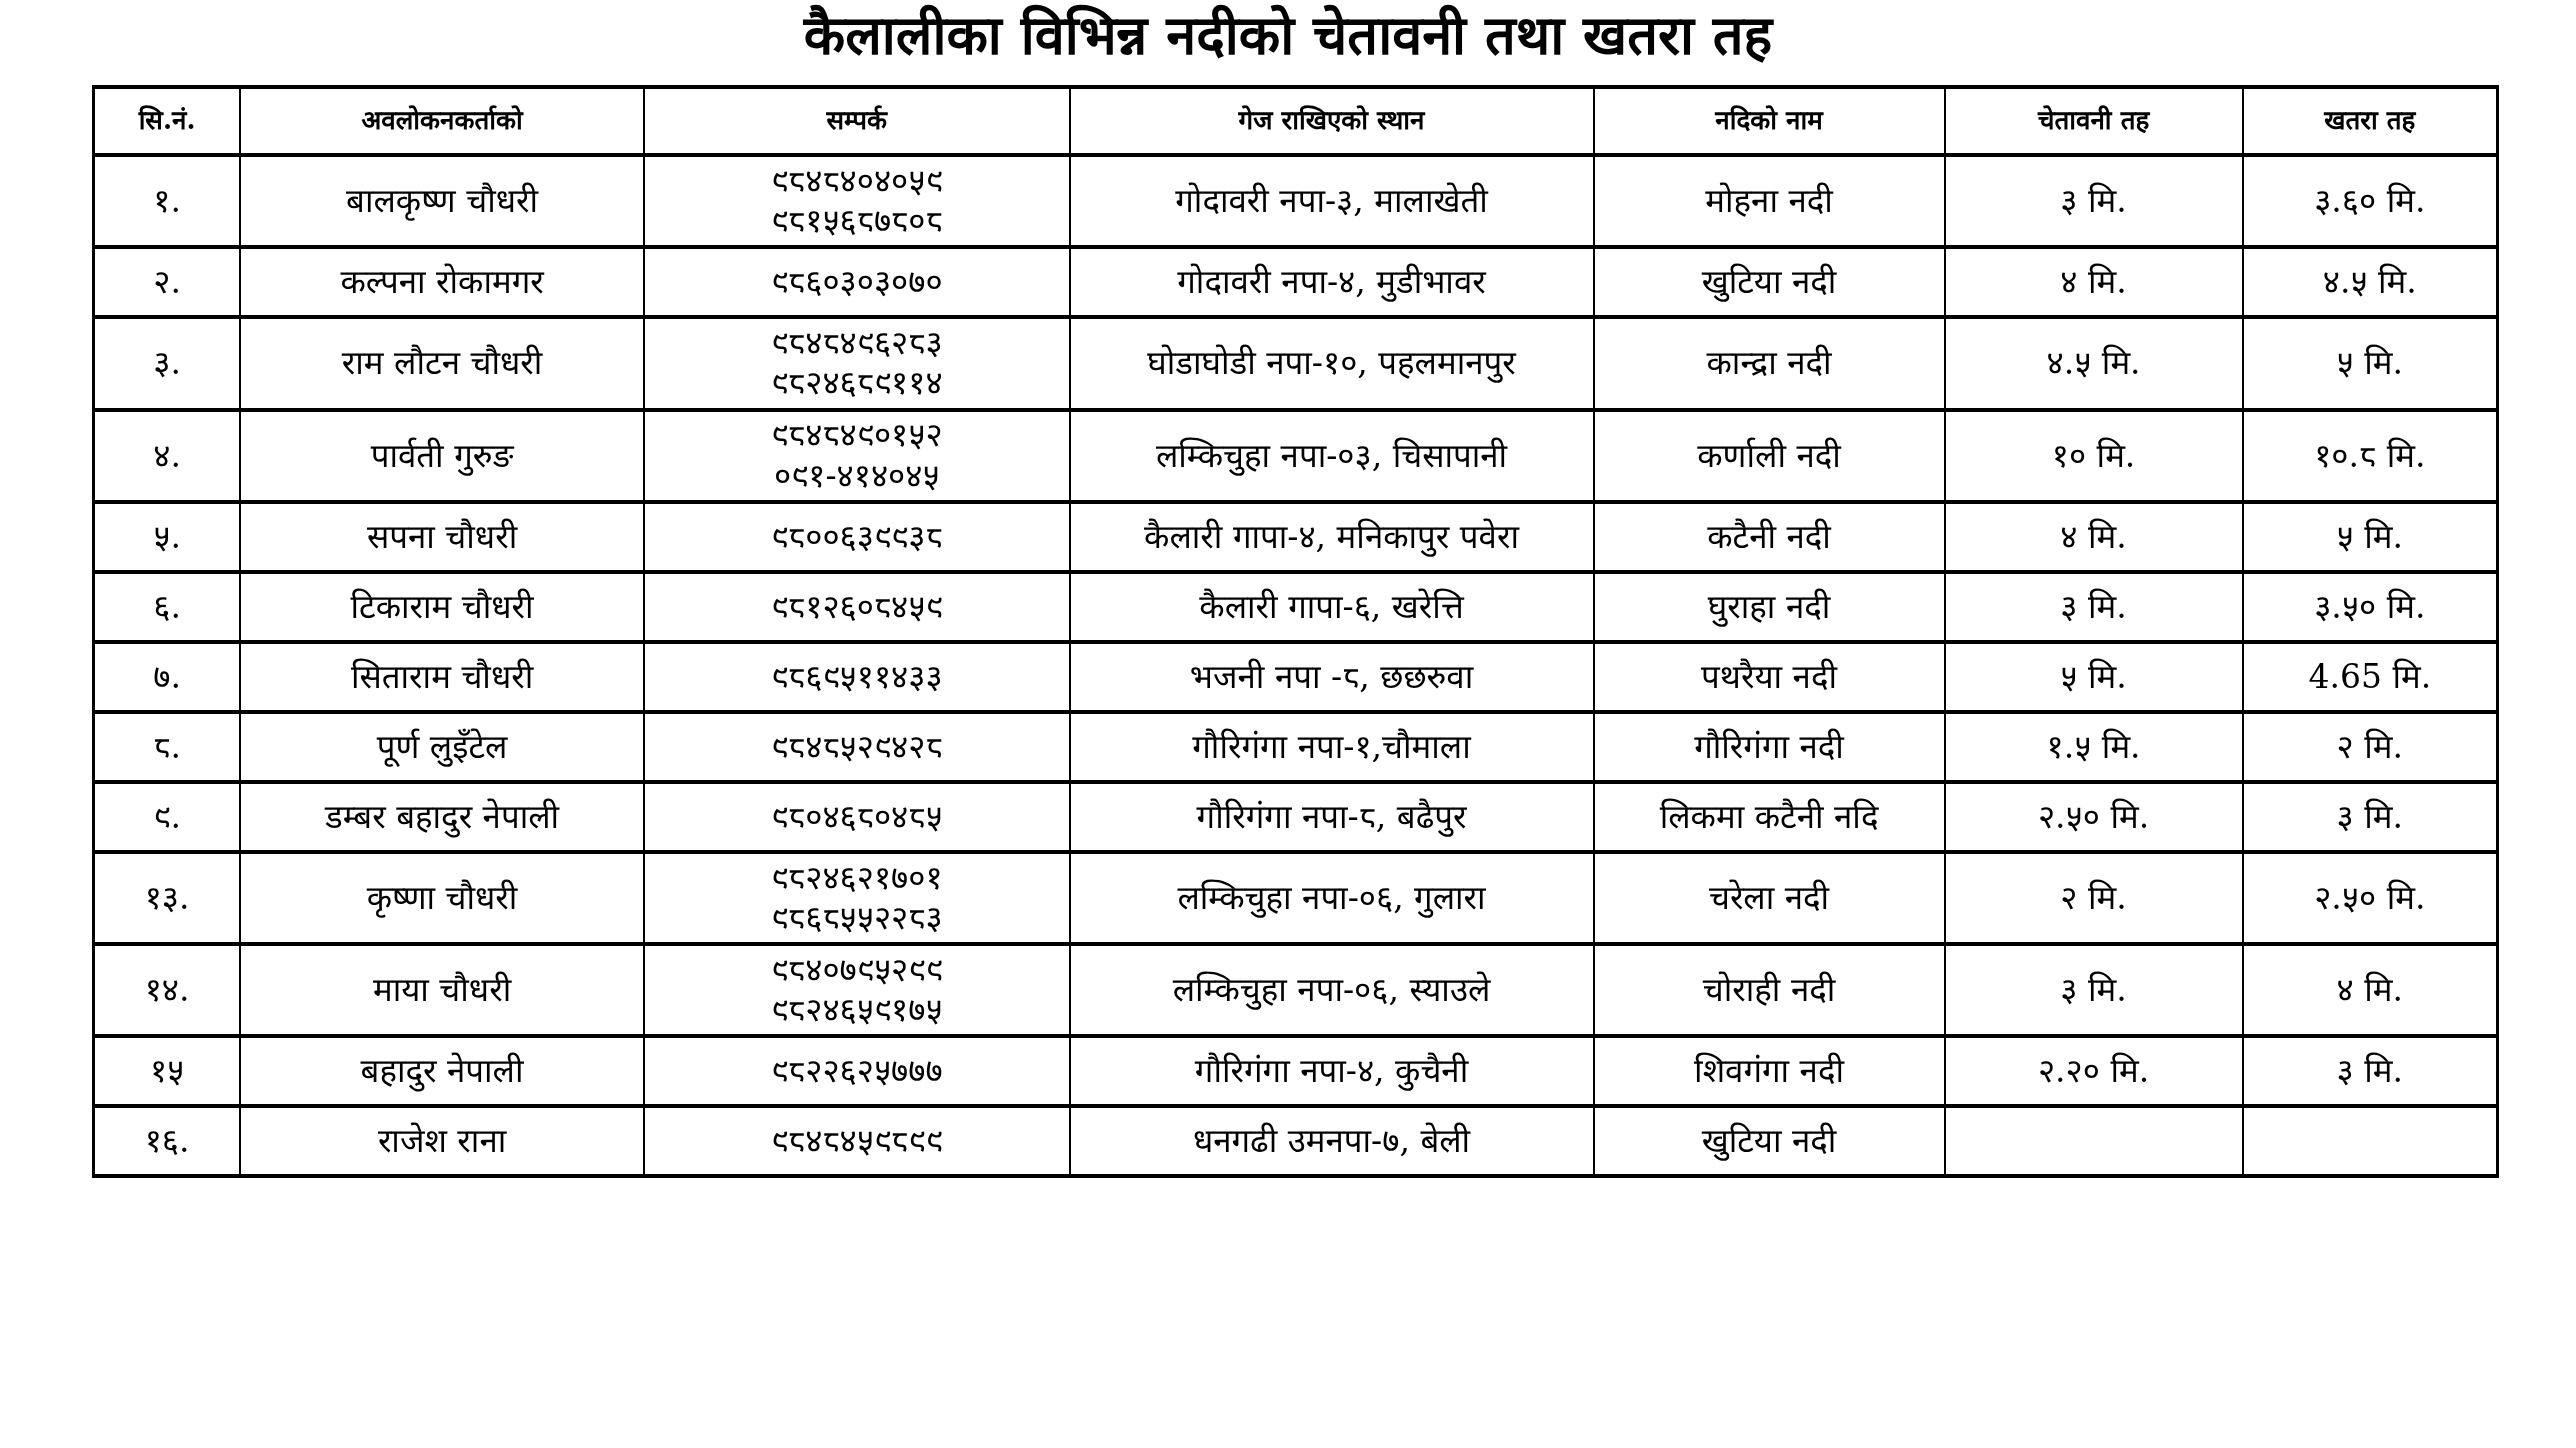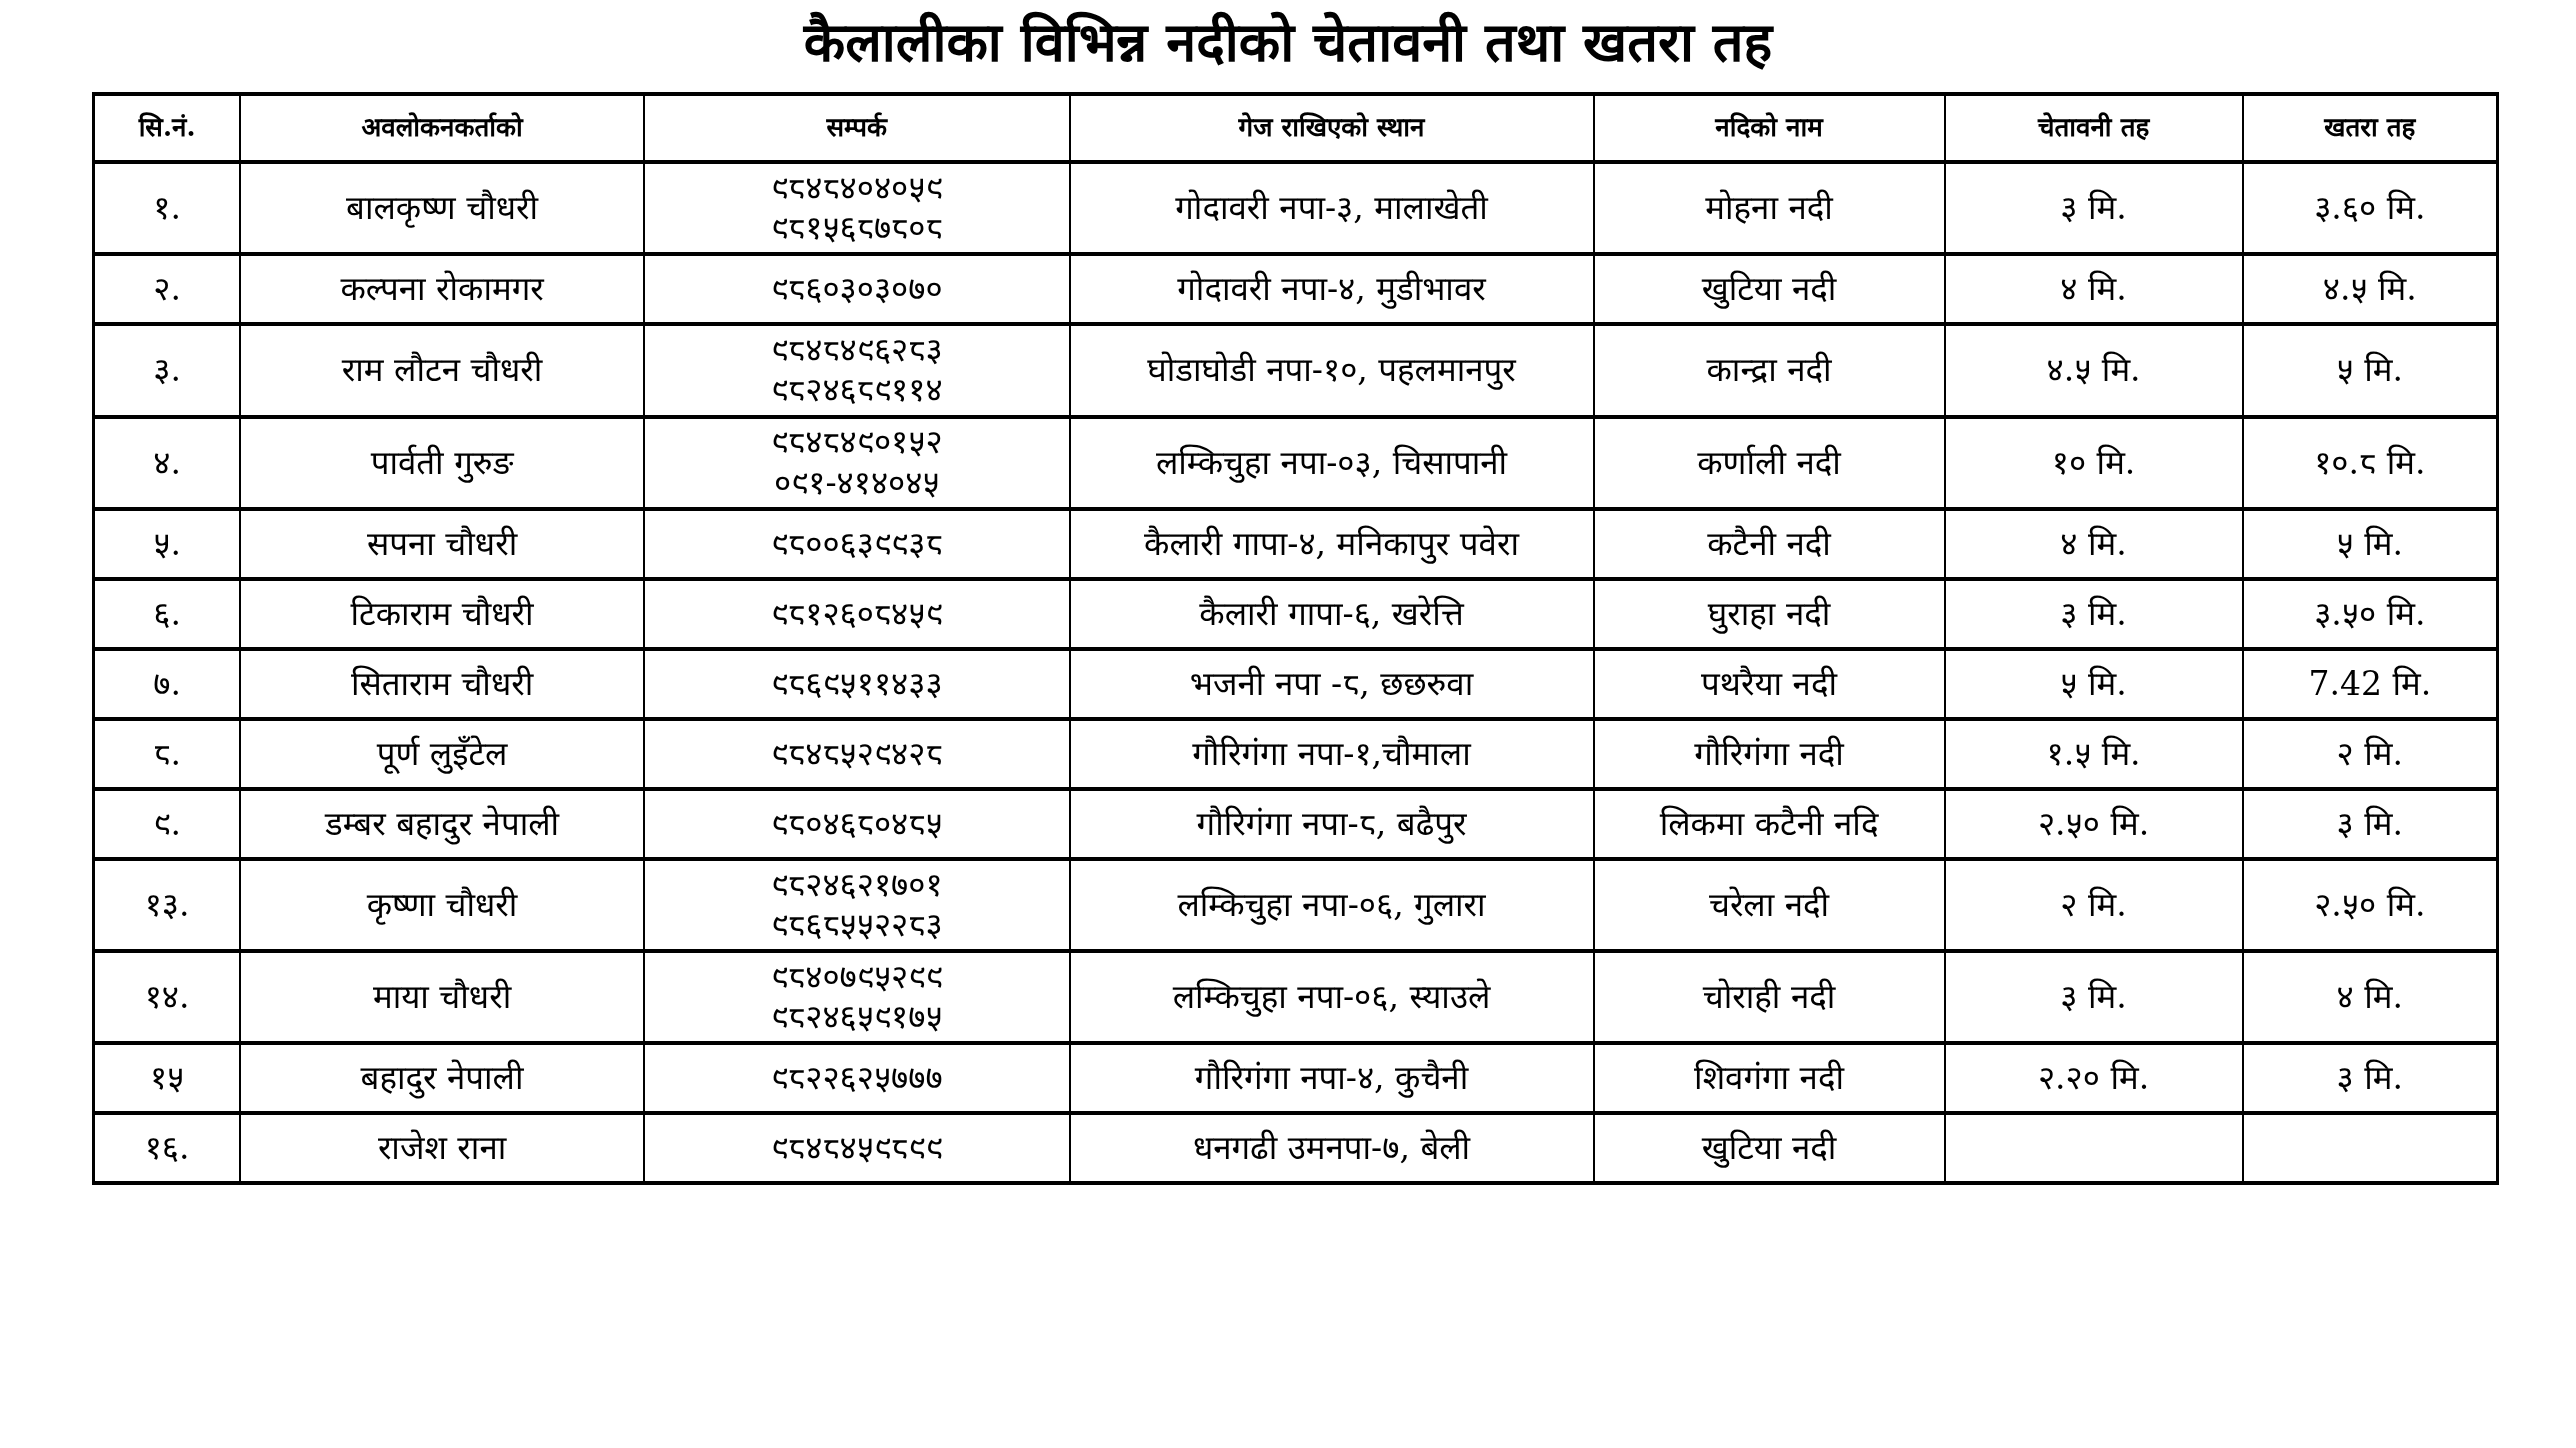--- a/index.html
+++ b/index.html
@@ -19,21 +19,20 @@
   }
   .title {
     text-align: center;
     font-size: 54px;
     font-weight: 800;
     line-height: 1.0;
     padding-top: 7.7px;
     height: 85px;
     letter-spacing: 0px;
     box-sizing: border-box;
-    margin-top: 7px;
   }
   table.main {
     border-collapse: collapse;
     table-layout: fixed;
     margin-left: 92px;
     width: 2407px;
     background: #ffffff;
   }
   table.main th, table.main td {
     border-left: 2.9px solid #000;
@@ -168,21 +167,21 @@
         </tr>
         <tr>
           <td class="cell-sn">७.</td>
           <td class="cell-observer">सिताराम चौधरी</td>
           <td class="cell-contact">
             <span class="phone-line">९८६९५११४३३</span>
           </td>
           <td class="cell-location">भजनी नपा -८, छछरुवा</td>
           <td class="cell-river">पथरैया नदी</td>
           <td class="cell-warning">५ मि.</td>
-          <td class="cell-danger">7.42 मि.</td>
+          <td class="cell-danger">4.65 मि.</td>
         </tr>
         <tr>
           <td class="cell-sn">८.</td>
           <td class="cell-observer">पूर्ण लुइँटेल</td>
           <td class="cell-contact">
             <span class="phone-line">९८४८५२९४२८</span>
           </td>
           <td class="cell-location">गौरिगंगा नपा-१,चौमाला</td>
           <td class="cell-river">गौरिगंगा नदी</td>
           <td class="cell-warning">१.५ मि.</td>

